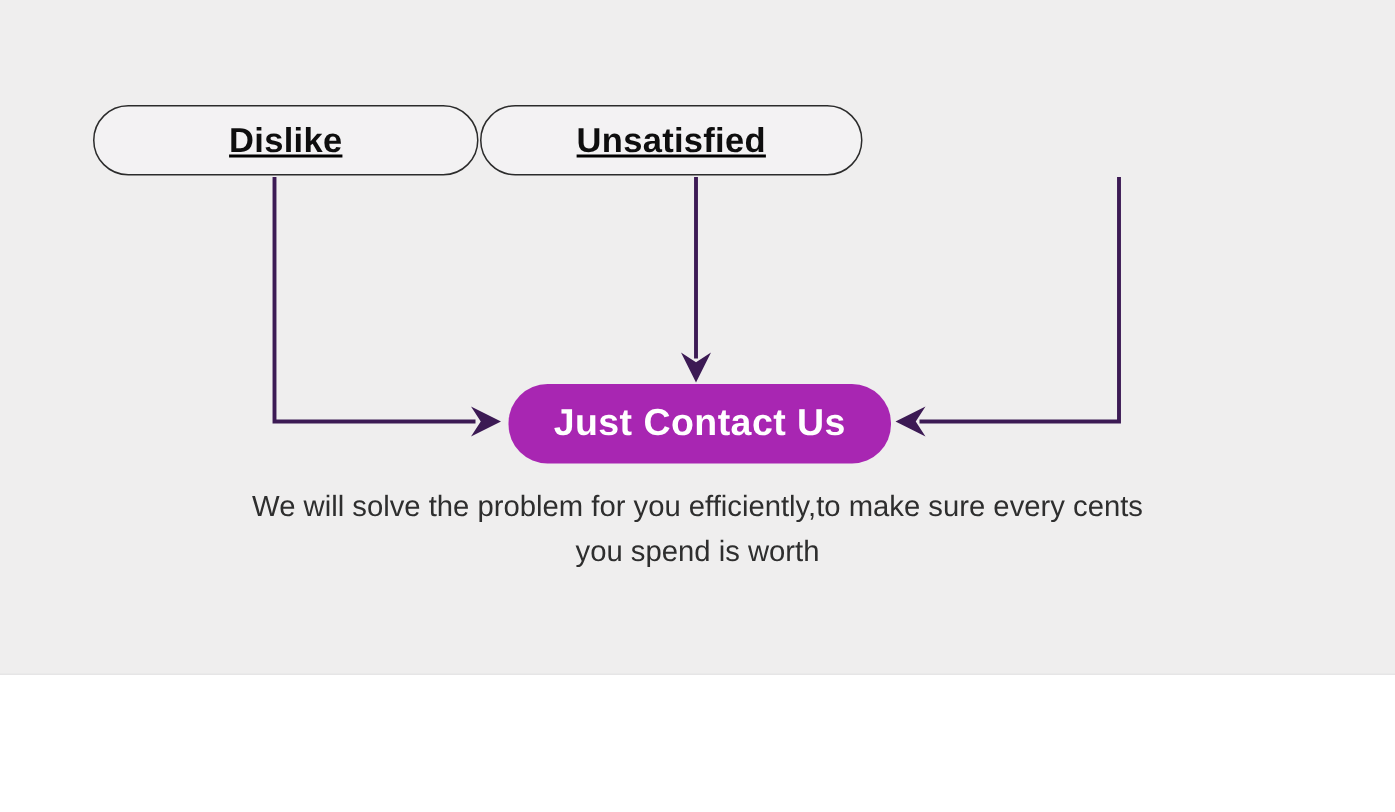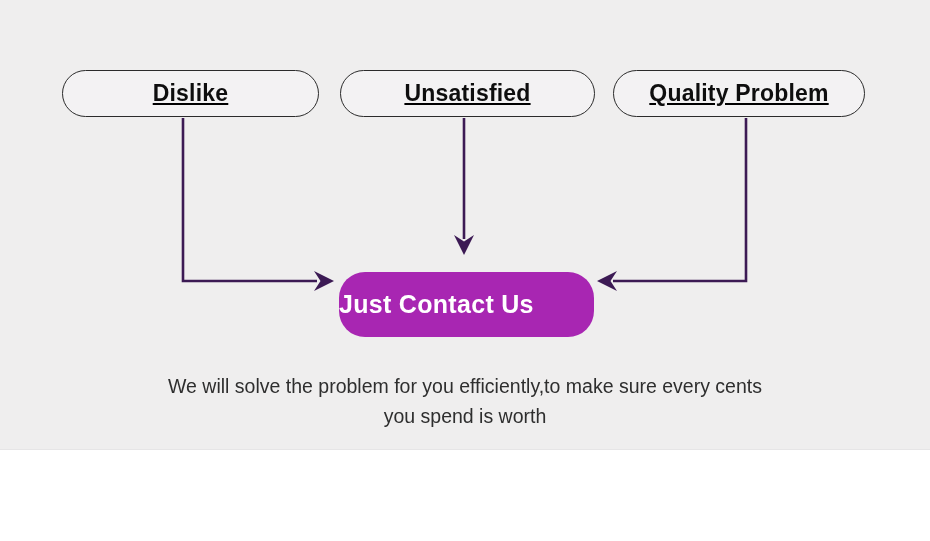--- a/index.html
+++ b/index.html
@@ -23,47 +23,45 @@
     border: 1.4px solid var(--pill_border, #2b2b2b);
     border-radius: 24px;
     background: var(--pill_fill, #f3f2f3);
     display: flex; align-items: center; justify-content: center; text-decoration: underline;
   }
   .pill .label {
     font-weight: bold; font-size: 23px; letter-spacing: 0.2px;
     color: var(--pill_text, #0e0e0e);
   }
   #pill-dislike   { left: 62px;  width: 257px; }
-  #pill-unsatisfied { left: 340px; width: 255px; }
+  #pill-unsatisfied { left: 320px; width: 255px; }
   #pill-quality   { left: 613px; width: 252px; }
   .arrows {
     position: absolute; left: 0; top: 0; width: 930px; height: 450px;
     pointer-events: none;
   }
   .arrow-line { fill: none; stroke: var(--arrow, #3c1a54); stroke-width: 2.6; }
   .arrow-head { fill: var(--arrow, #3c1a54); stroke: none; }
   .cta {
-    position: absolute; left: 339px; top: 256px; width: 255px; height: 65px;
+    position: absolute; left: 339px; top: 256px; width: 255px; height: 53px;
     border: none; border-radius: 26px;
     background: var(--cta_bg, #a826b2);
-    display: flex; align-items: center; 
+    display: flex; align-items: center; justify-content: center;
     cursor: pointer; padding: 0;
     font-family: "Liberation Sans", sans-serif;
-    margin-top: 16px;
   }
   .cta .label {
     font-weight: bold; font-size: 25px; letter-spacing: 0.3px;
     color: var(--cta_text, #ffffff);
   }
   .desc {
     position: absolute; left: 155px; top: 323px; width: 620px;
     text-align: center;
     font-size: 19.5px; line-height: 30px;
     color: var(--text, #2e2e2e);
-    margin-top: 48px;
   }
 </style>
 </head>
 <body>
 
 <div class="canvas">
 
   <svg class="arrows" viewBox="0 0 930 450" aria-hidden="true">
     <g>
       <path class="arrow-line" d="M183 118 V281 H317"></path>
@@ -80,23 +78,20 @@
   </svg>
 
   <div class="pill" id="pill-dislike">
     <span class="label">Dislike</span>
   </div>
 
   <div class="pill" id="pill-unsatisfied">
     <span class="label">Unsatisfied</span>
   </div>
 
-  <div class="pill" id="pill-quality">
-    <span class="label">Quality Problem</span>
-  </div>
 
   <button class="cta">
     <span class="label">Just Contact Us</span>
   </button>
 
   <div class="desc">We will solve the problem for you efficiently,to make sure every cents you spend is worth</div>
 
 </div>
 
 <div class="footer"></div>

